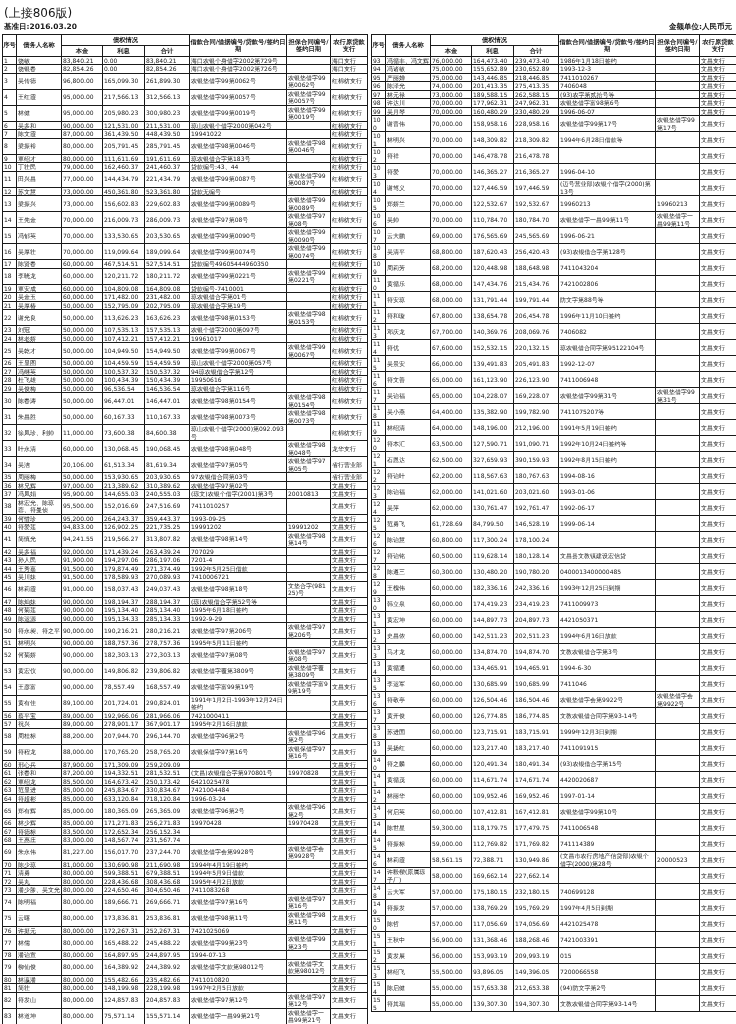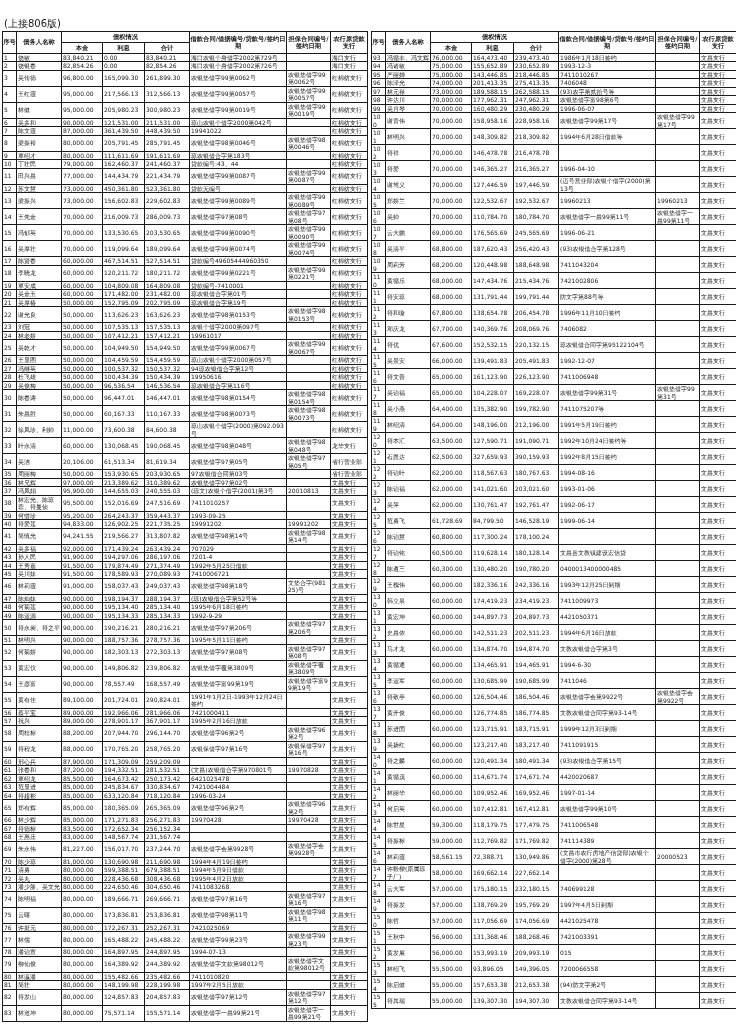--- a/index.html
+++ b/index.html
@@ -1,34 +1,38 @@
 <!DOCTYPE html>
 <html><head>
 <meta charset="utf-8">
 <style>
   html,body{margin:0;padding:0;background:#f4f4f2;}
   body{width:736px;min-height:1024px;font-family:"DejaVu Sans",sans-serif;color:#181818;}
   .sheet{width:736px;min-height:1024px;background:#fff;box-sizing:border-box;padding:3px 2px 2px;}
-  .top-note{font-size:10px;padding:2px 2px 0;margin-top:12px;}
+  .top-note{font-size:12px;padding:2px 2px 0;}
   .title{font-size:13.5px;font-weight:bold;text-align:center;margin:1px 0 3px;letter-spacing:1px;}
   .meta{display:flex;justify-content:space-between;font-size:7.5px;font-weight:bold;padding:0 2px;margin-bottom:2px;}
   .tables{display:flex;align-items:flex-start;gap:3px;}
   table{border-collapse:collapse;table-layout:fixed;width:365px;}
   th,td{border:0.7px solid #1a1a1a;font-size:6px;line-height:1.25;padding:0 1px;word-break:break-all;vertical-align:middle;}
   th{font-size:6.3px;text-align:center;font-weight:bold;padding:1px 0;}
   td{font-weight:normal;}
   col.c-no{width:14px;} col.c-name{width:45px;} col.c-p{width:41px;}
   col.c-i{width:42px;} col.c-t{width:45px;} col.c-c{width:97px;}
   col.c-g{width:44px;} col.c-b{width:37px;}
 </style>
 </head>
 <body>
 
 <div class="sheet">
   <div class="top-note">(上接806版)</div>
+  <div class="meta">
+    <span>基准日:2016.03.20</span>
+    <span>金额单位:人民币元</span>
+  </div>
 
   <div class="tables">
     <table>
       <colgroup>
         <col class="c-no">
           <col class="c-name">
           <col class="c-p">
           <col class="c-i">
         <col class="c-t">
           <col class="c-c">

